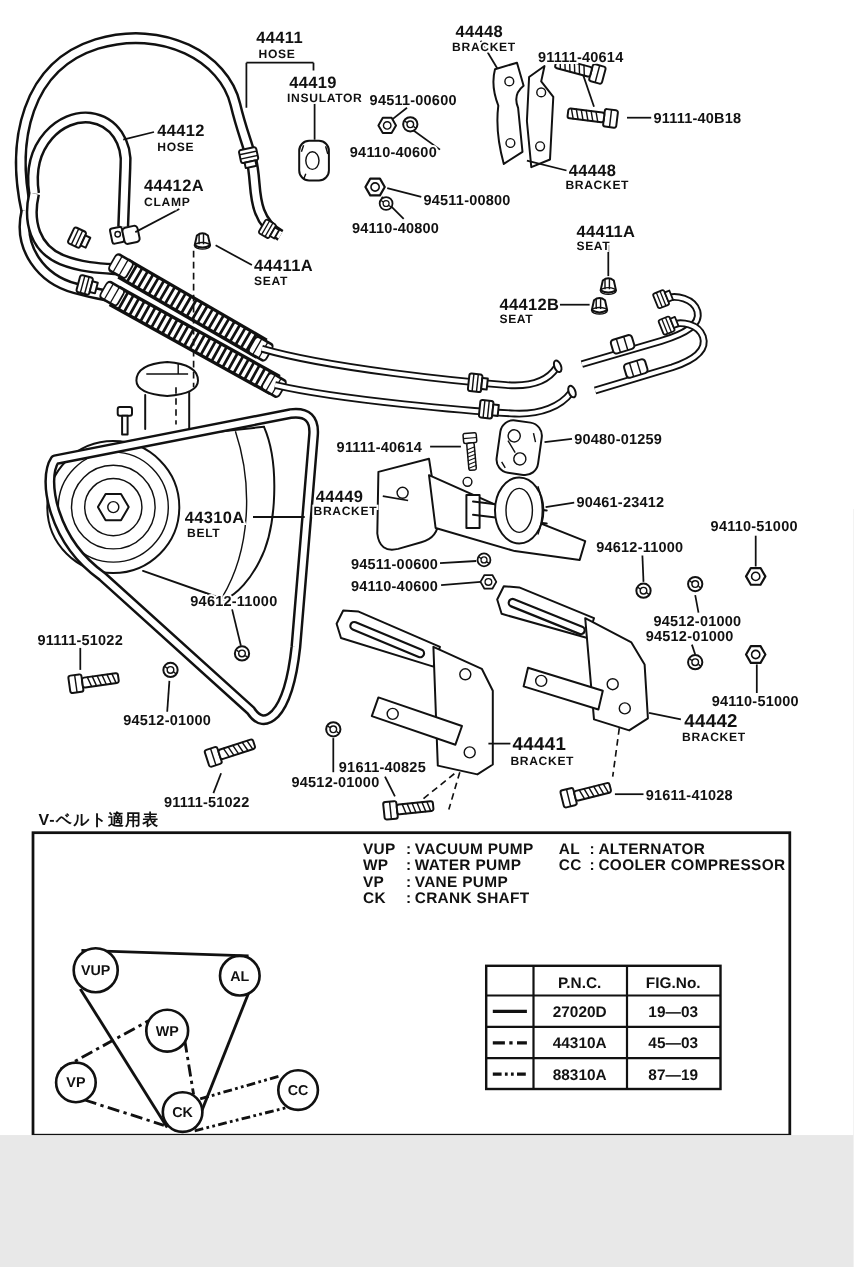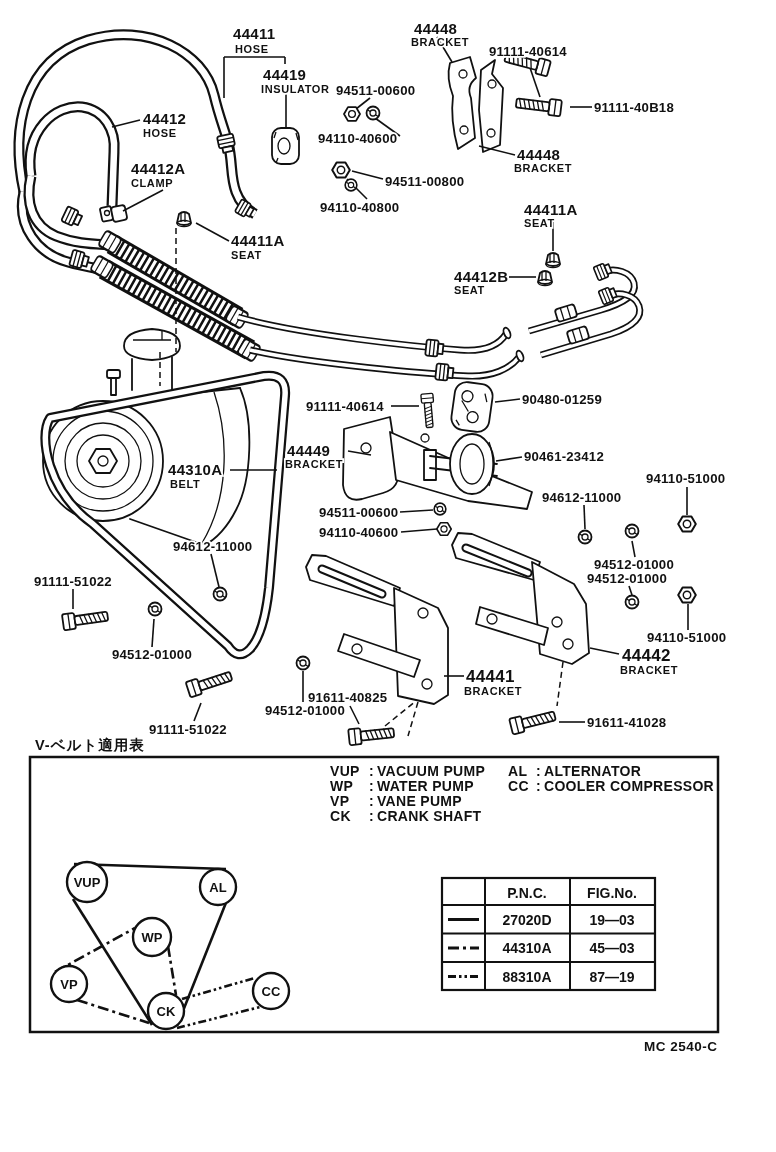--- a/index.html
+++ b/index.html
@@ -1,16 +1,16 @@
 <!DOCTYPE html>
 <html><head>
 <meta charset="utf-8">
 <style>
   html,body{margin:0;padding:0;background:#e8e8e8;}
-  .page{position:relative;width:776px;height:1152px;background:#fff;margin:0 auto;overflow:hidden;
+  .page{position:relative;width:776px;height:1032px;background:#fff;margin:0 auto;overflow:hidden;
         font-family:"Liberation Sans",sans-serif;}
   svg{position:absolute;left:0;top:0;}
   
   .ln{fill:none;stroke:#111;stroke-width:1.8;stroke-linecap:round;stroke-linejoin:round;}
   .thin{fill:none;stroke:#111;stroke-width:1.3;}
   .fillw{fill:#fff;stroke:#111;stroke-width:1.8;stroke-linejoin:round;}
   .tubeO{fill:none;stroke:#111;stroke-width:11;}   .tubeI{fill:none;stroke:#fff;stroke-width:6.5;}
   .pipeO{fill:none;stroke:#111;stroke-width:7;}    .pipeI{fill:none;stroke:#fff;stroke-width:3.6;}
   .beltO{fill:none;stroke:#111;stroke-width:10;stroke-linejoin:round;}
   .beltI{fill:none;stroke:#fff;stroke-width:5.5;stroke-linejoin:round;}

